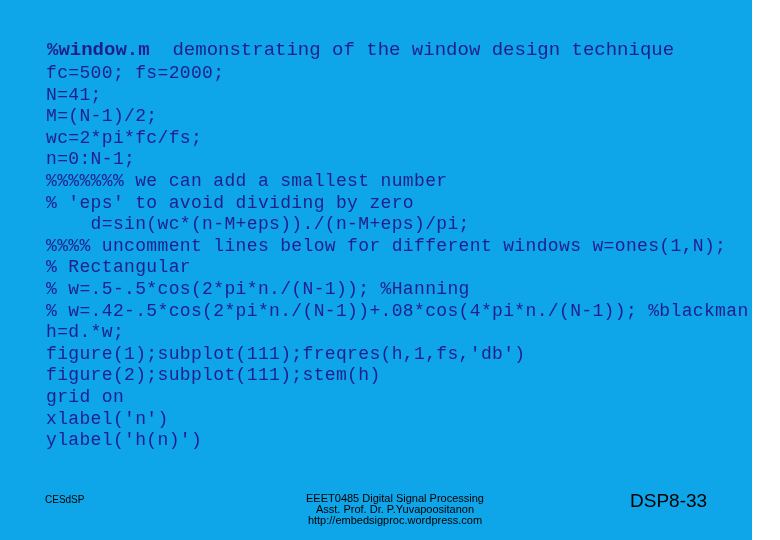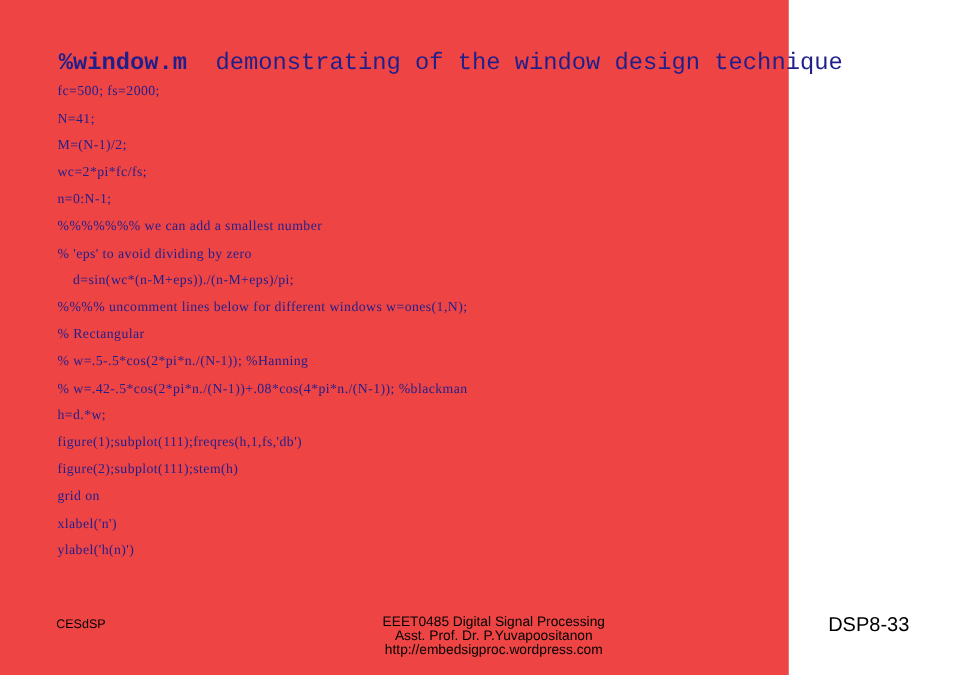--- a/index.html
+++ b/index.html
@@ -12,23 +12,23 @@
     width: 780px;
     height: 540px;
     position: relative;
     overflow: hidden;
     font-family: "Liberation Sans", sans-serif;
   }
   #slide {
     position: absolute;
     left: 0;
     top: 0;
-    width: 631px;
+    width: 752px;
     height: 540px;
-    background: #ef4444;
+    background: #0ea5e9;
   }
   
   #title-line {
     position: absolute;
     left: 47px;
     top: 38px;
     white-space: pre;
     color: #1f1f8c;
     font-family: "Liberation Mono", "DejaVu Sans Mono", monospace;
     font-size: 19px;
@@ -40,22 +40,22 @@
   }
   #title-line .rest {
     font-weight: normal;
   }
   
   #code-block {
     position: absolute;
     left: 46px;
     top: 63px;
     color: #1f1f8c;
-    font-family: Liberation Serif, serif;
-    font-size: 11px;
+    font-family: Liberation Mono, monospace;
+    font-size: 18px;
     line-height: 21.6px;
     white-space: pre;
     letter-spacing: 0.35px;
   }
   #code-block .code-line {
     white-space: pre;
     height: 21.6px;
   }
   
   #footer-left {
@@ -80,24 +80,23 @@
     line-height: 10.8px;
   }
   #footer-center div {
     white-space: pre;
   }
   #page-label {
     position: absolute;
     left: 630px;
     top: 489px;
     width: 130px;
-    text-align: center;
     color: #000000;
     font-family: "Liberation Sans", sans-serif;
-    font-size: 16px;
+    font-size: 19px;
     line-height: 23px;
     white-space: pre;
   }
 </style>
 </head>
 <body>
 
 <div id="slide">
 
   <div id="title-line"><span class="bold">%window.m</span><span class="rest">  demonstrating of the window design technique</span></div>

